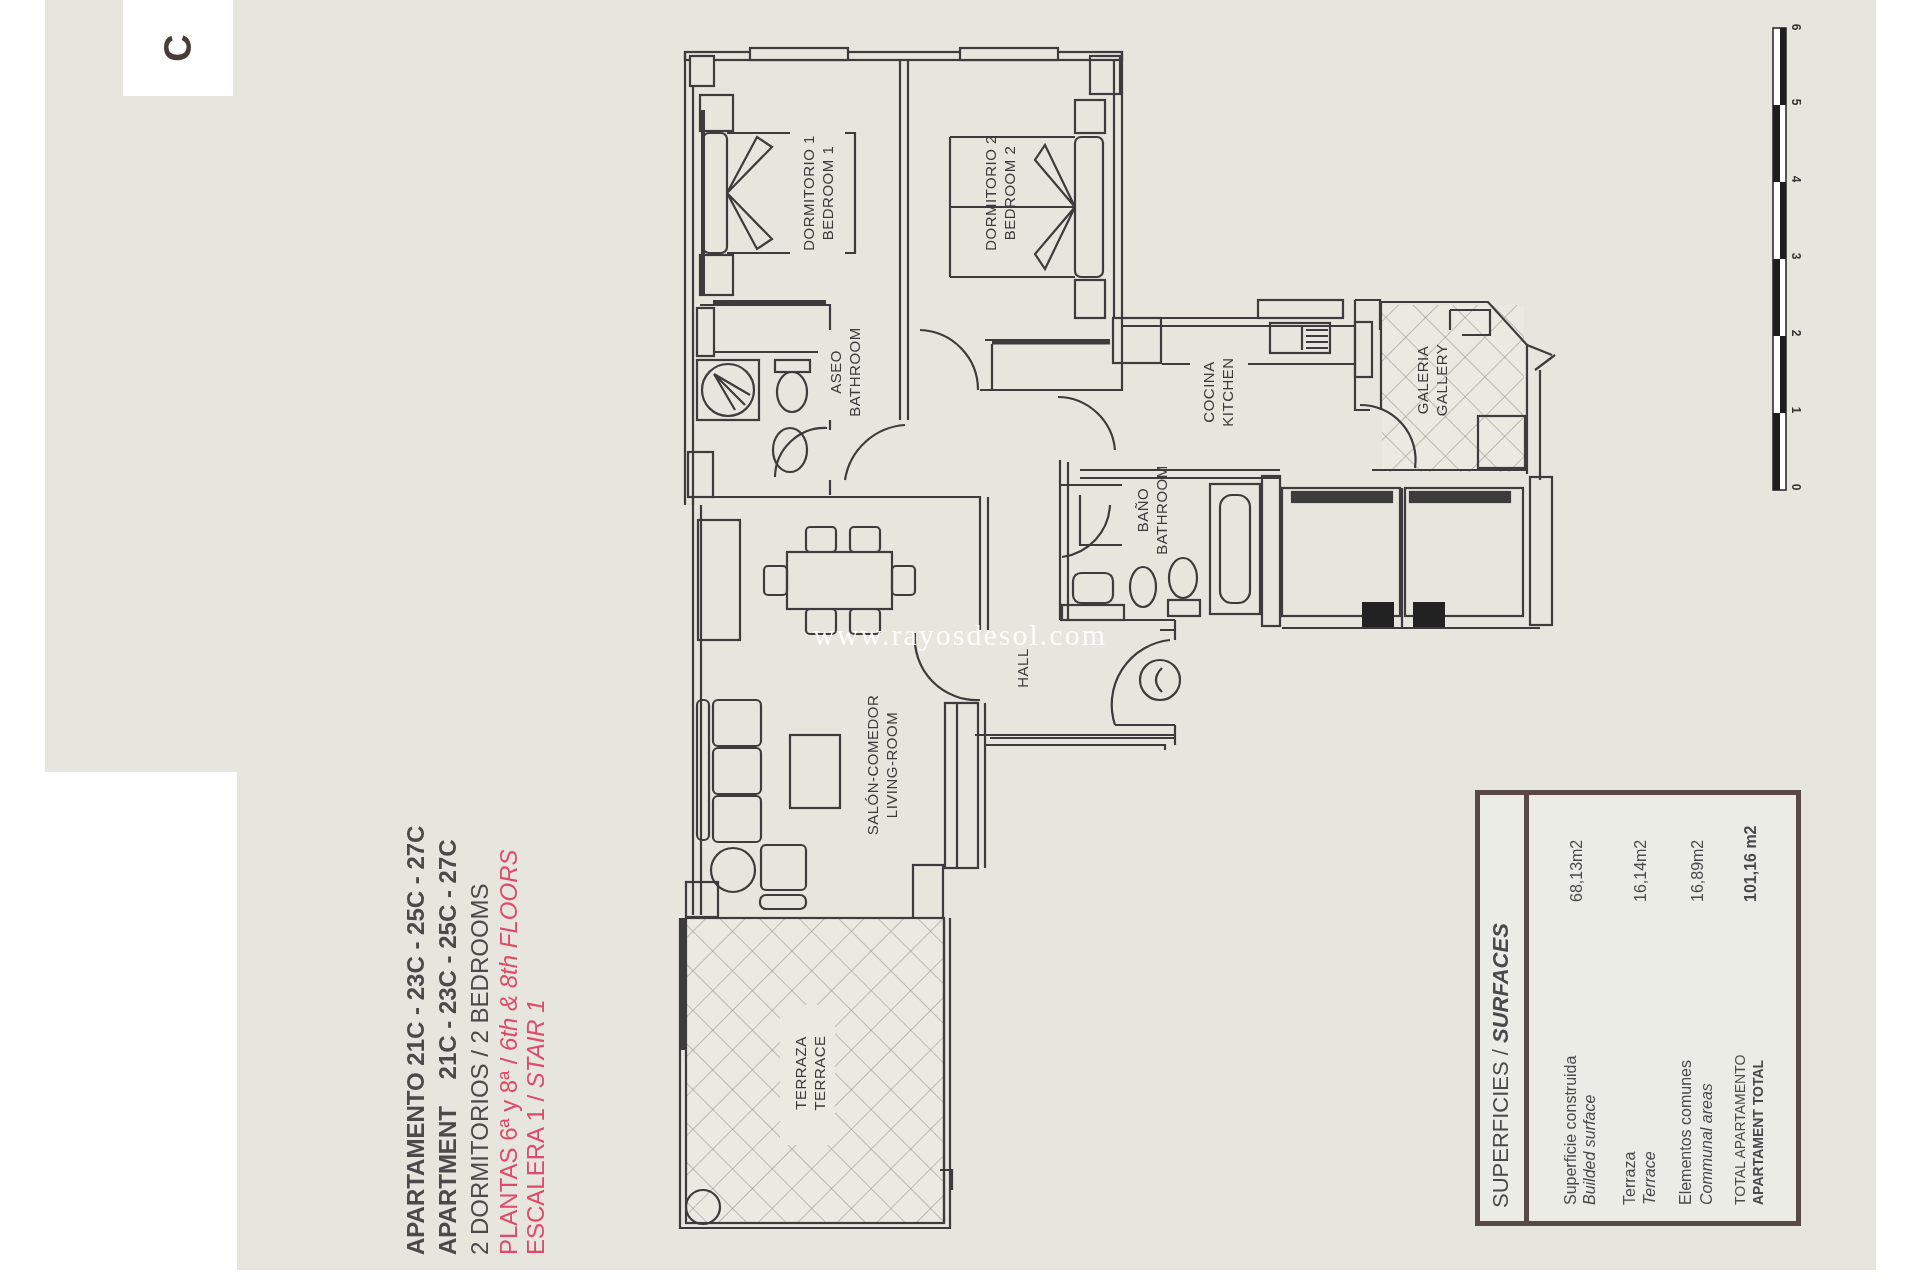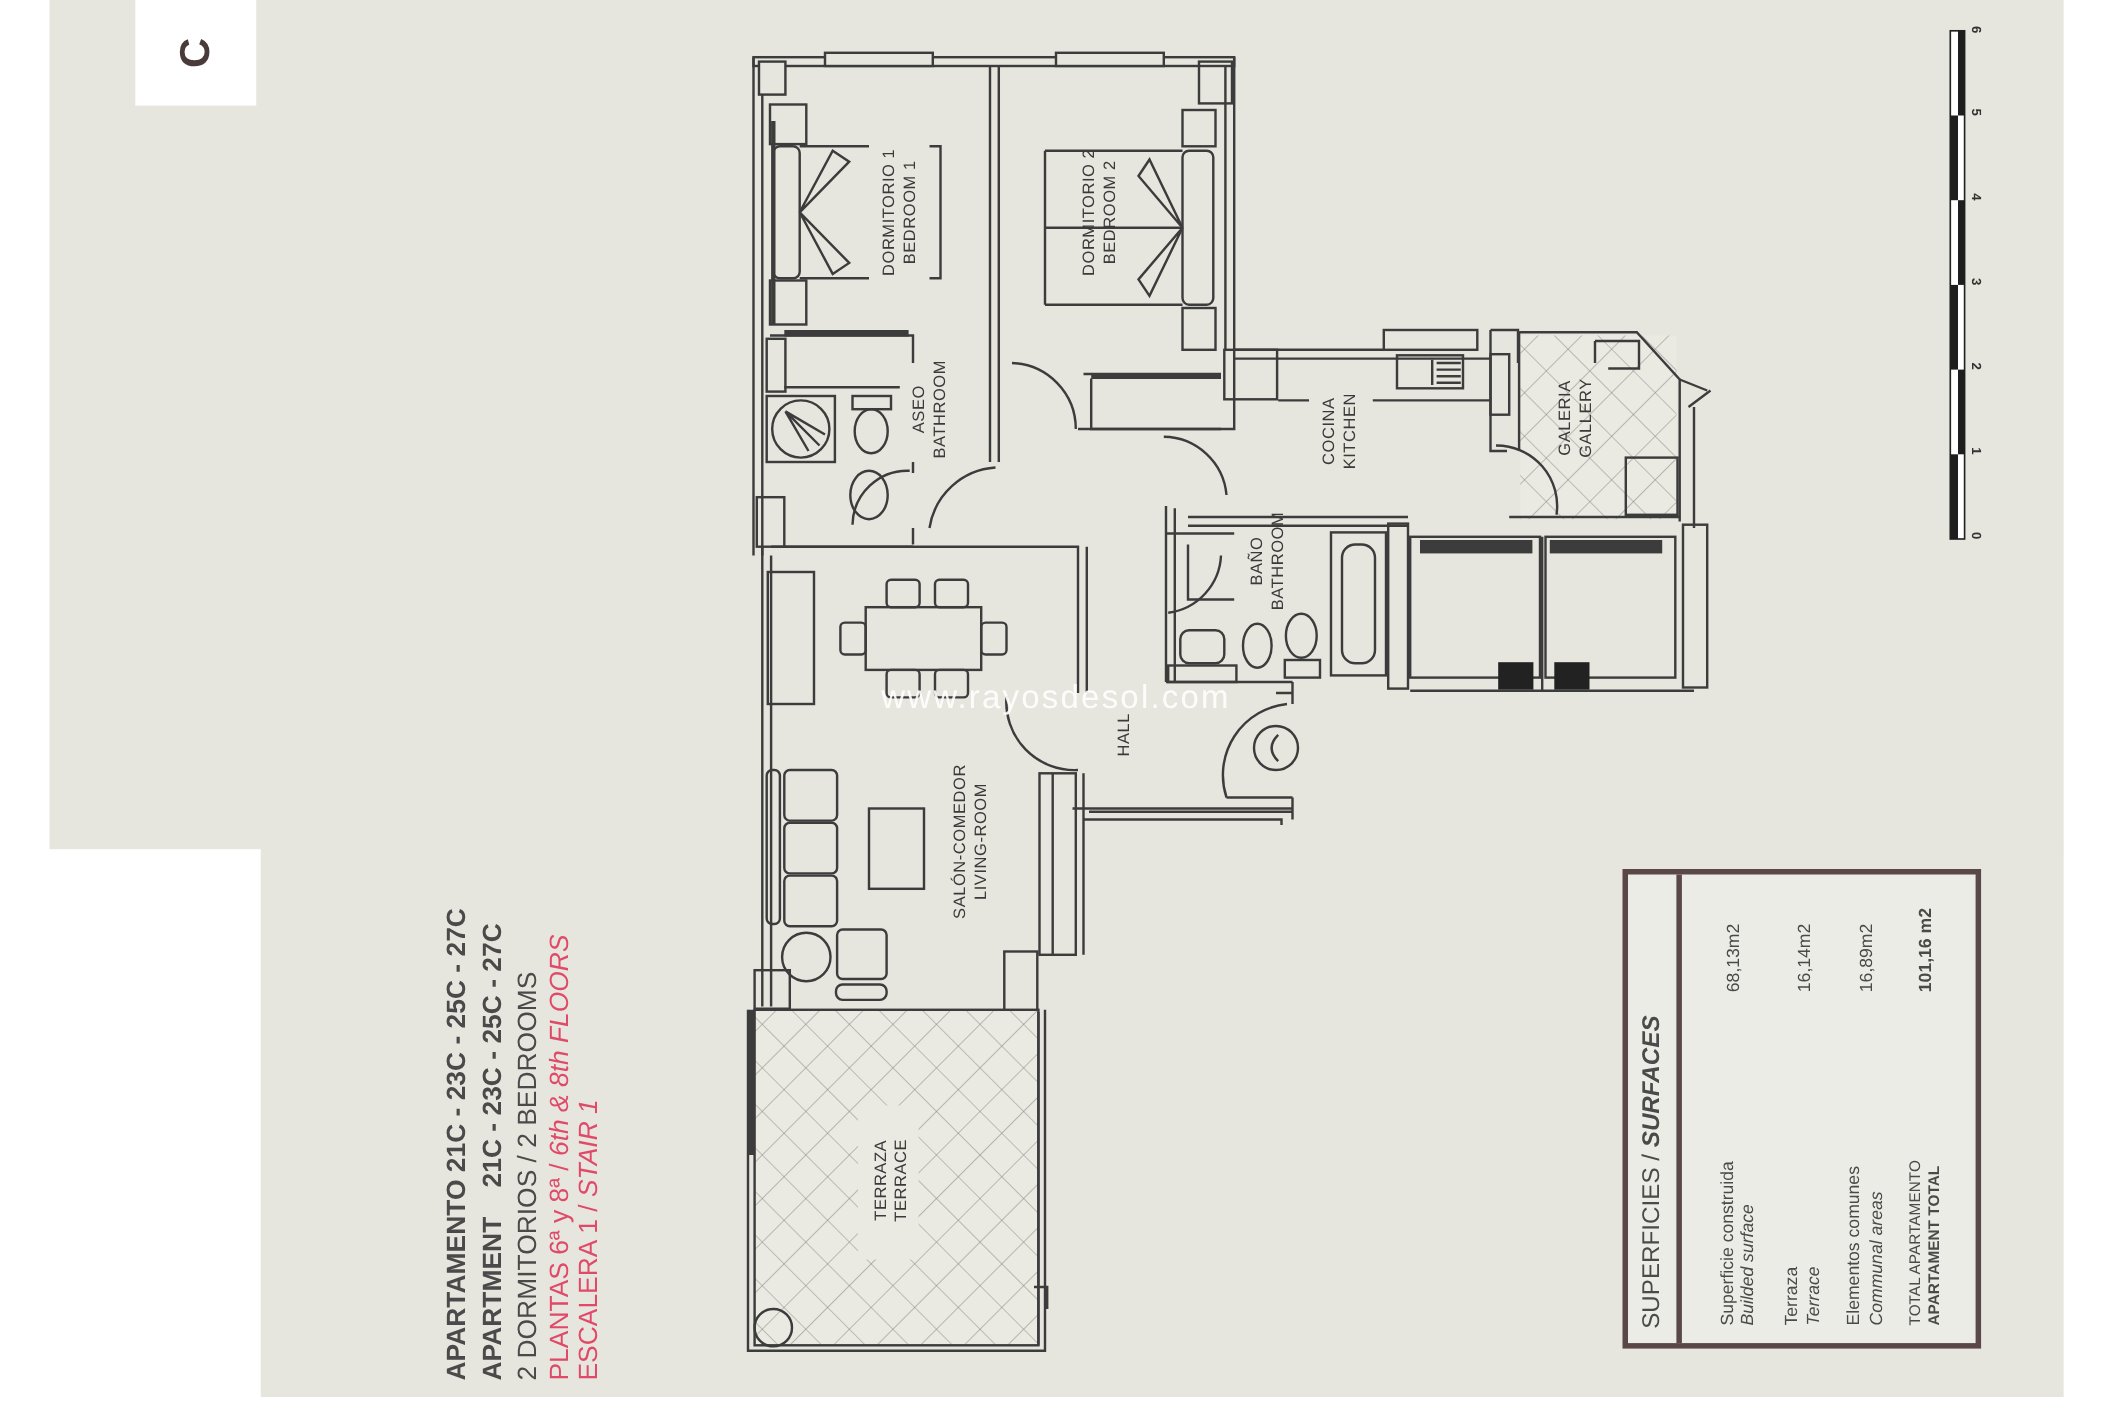--- a/index.html
+++ b/index.html
@@ -11,21 +11,21 @@
   .letter { position:absolute; left:0; top:0; width:110px; height:96px; display:flex; align-items:center; justify-content:center;
             font-size:38px; font-weight:bold; color:#4a3a3a; transform:rotate(-90deg); }
   .plan { position:absolute; left:0; top:0; width:1920px; height:1280px; }
   .rot { position:absolute; transform-origin:0 0; transform:rotate(-90deg); white-space:nowrap; }
   .title-line { font-size:24px; color:#4a4a4a; }
   .title-line b { font-weight:bold; }
   .accent { color:#e04a68; }
   .room-label { position:absolute; transform:translate(-50%,-50%) rotate(-90deg); text-align:center; white-space:nowrap;
                 font-size:15px; line-height:19px; letter-spacing:0.5px; color:#3a3a3a; }
   .watermark { position:absolute; left:960px; top:635px; transform:translate(-50%,-50%); font-size:30px; color:#ffffff;
-               letter-spacing:2px; opacity:0.9; }
+               letter-spacing:2px; opacity:0.9;font-family:Liberation Serif, serif; }
   .table-box { position:absolute; left:1475px; top:790px; width:316px; height:426px; border:5px solid #5a4848; background:#ecece6; }
   .table-head { position:absolute; left:0; top:0; width:44px; height:100%; border-right:5px solid #5a4848; }
   .tcell { position:absolute; transform-origin:0 0; transform:rotate(-90deg); white-space:nowrap; font-size:18px; color:#4a4a4a; }
   .scale-num { position:absolute; font-size:12px; font-weight:bold; color:#333; transform:rotate(90deg); }
 </style>
 </head>
 <body>
 
 <div class="panel-top"></div>
 <div class="panel-bottom"></div>

